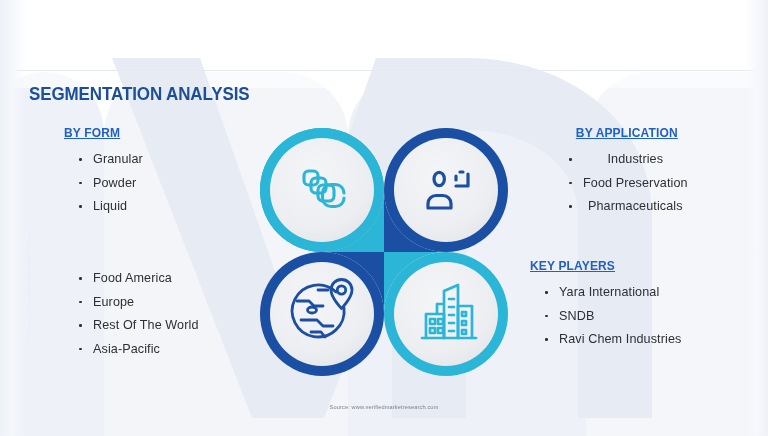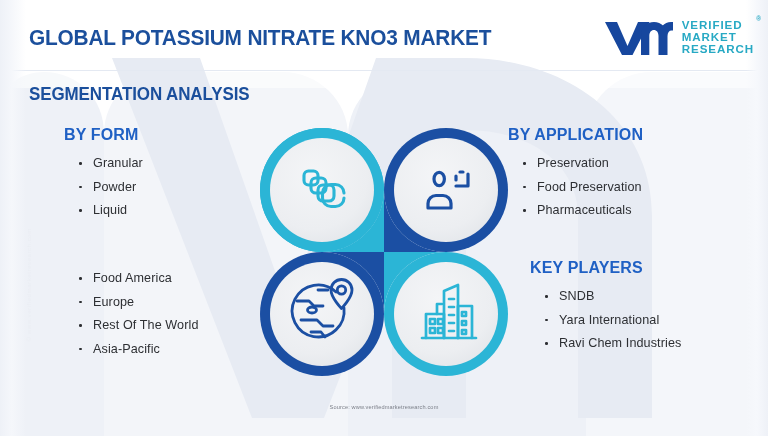--- a/index.html
+++ b/index.html
@@ -135,26 +135,27 @@
     transform: scaleX(0.97);
     transform-origin: left center;
   }
 
   
   .block {
     position: absolute;
     z-index: 6;
   }
   .block-title {
-    font-size: 16px;
+    font-size: 12px;
     font-weight: 700;
     color: #1f60c4;
     letter-spacing: 0.15px;
     margin-bottom: 9px;
     white-space: nowrap;
+    text-decoration: underline;
   }
   .bullets {
     list-style: none;
     margin: 12px;
     padding: 0;
   }
   .bullets li {
     position: relative;
     padding-left: 17px;
     font-size: 12.6px;
@@ -169,21 +170,21 @@
     left: 3px;
     top: 6px;
     width: 2.6px;
     height: 2.6px;
     border-radius: 50%;
     background: #2d2f33;
   }
 
   #block-form      { left: 64px;  top: 126px; }
   #block-geography { left: 64px;  top: 259px; }
-  #block-application { left: 508px; top: 126px; }
+  #block-application { left: 554px; top: 126px; text-align: center; }
   #block-players     { left: 530px; top: 259px; }
 
   
   .pinwheel {
     position: absolute;
     left: 256px;
     top: 124px;
     width: 256px;
     height: 256px;
     z-index: 5;
@@ -238,74 +239,55 @@
         <path d="M300 0 L374 0 L374 360 L300 360 Z"></path>
         <path d="M374 0 C470 0 560 58 560 158 L560 360 L486 360 L486 158 C486 106 438 72 374 72 Z"></path>
       </g>
     </svg>
 
     <div class="top-hairline"></div>
     <div class="edge-fade-left"></div>
     <div class="edge-fade-right"></div>
   </div>
 
-  <div class="header">
-    <div class="title">GLOBAL POTASSIUM NITRATE KNO3 MARKET</div>
-
-    <div class="logo">
-      <svg class="logo-mark" width="70" height="36" viewBox="0 0 70 36">
-        <g fill="#17479e">
-          <path d="M2 3 L14 3 L24.5 27 L35 3 L46.5 3 L29.5 36 L19 36 Z"></path>
-          <path d="M38 36 L38 16.5 C38 8.4 43.6 3 51 3 C58.4 3 64 8.4 64 16.5 L64 36 L55.5 36 L55.5 17 C55.5 13.2 53.6 11 50.9 11 C48.2 11 46.3 13.2 46.3 17 L46.3 36 Z"></path>
-          <path d="M56 36 L56 16.5 C56 8.4 61.2 3 68 3 L70 3 L70 11.6 L68.6 11.6 C66.2 11.6 64.5 13.6 64.5 17.2 L64.5 36 Z"></path>
-        </g>
-      </svg>
-      <div class="logo-words">
-        <span>VERIFIED</span>
-        <span>MARKET</span>
-        <span>RESEARCH</span>
-        <span class="logo-reg">®</span>
-      </div>
-    </div>
-  </div>
 
   <div class="section-heading">SEGMENTATION ANALYSIS</div>
 
   <div class="block" id="block-form">
     <div class="block-title">BY FORM</div>
     <ul class="bullets">
       <li>Granular</li>
       <li>Powder</li>
       <li>Liquid</li>
     </ul>
   </div>
 
   <div class="block" id="block-application">
     <div class="block-title">BY APPLICATION</div>
     <ul class="bullets">
-      <li>Preservation</li>
+      <li>Industries</li>
       <li>Food Preservation</li>
       <li>Pharmaceuticals</li>
     </ul>
   </div>
 
   <div class="block" id="block-geography">
     <ul class="bullets">
       <li>Food America</li>
       <li>Europe</li>
       <li>Rest Of The World</li>
       <li>Asia-Pacific</li>
     </ul>
   </div>
 
   <div class="block" id="block-players">
     <div class="block-title">KEY PLAYERS</div>
     <ul class="bullets">
+      <li>Yara International</li>
       <li>SNDB</li>
-      <li>Yara International</li>
       <li>Ravi Chem Industries</li>
     </ul>
   </div>
 
   <svg class="pinwheel" viewBox="0 0 256 256">
     <defs>
       <radialGradient id="discShade" cx="42%" cy="36%" r="72%">
         <stop offset="0%" stop-color="#f4f5f7"></stop>
         <stop offset="72%" stop-color="#eceef1"></stop>
         <stop offset="100%" stop-color="#e3e6ea"></stop>

